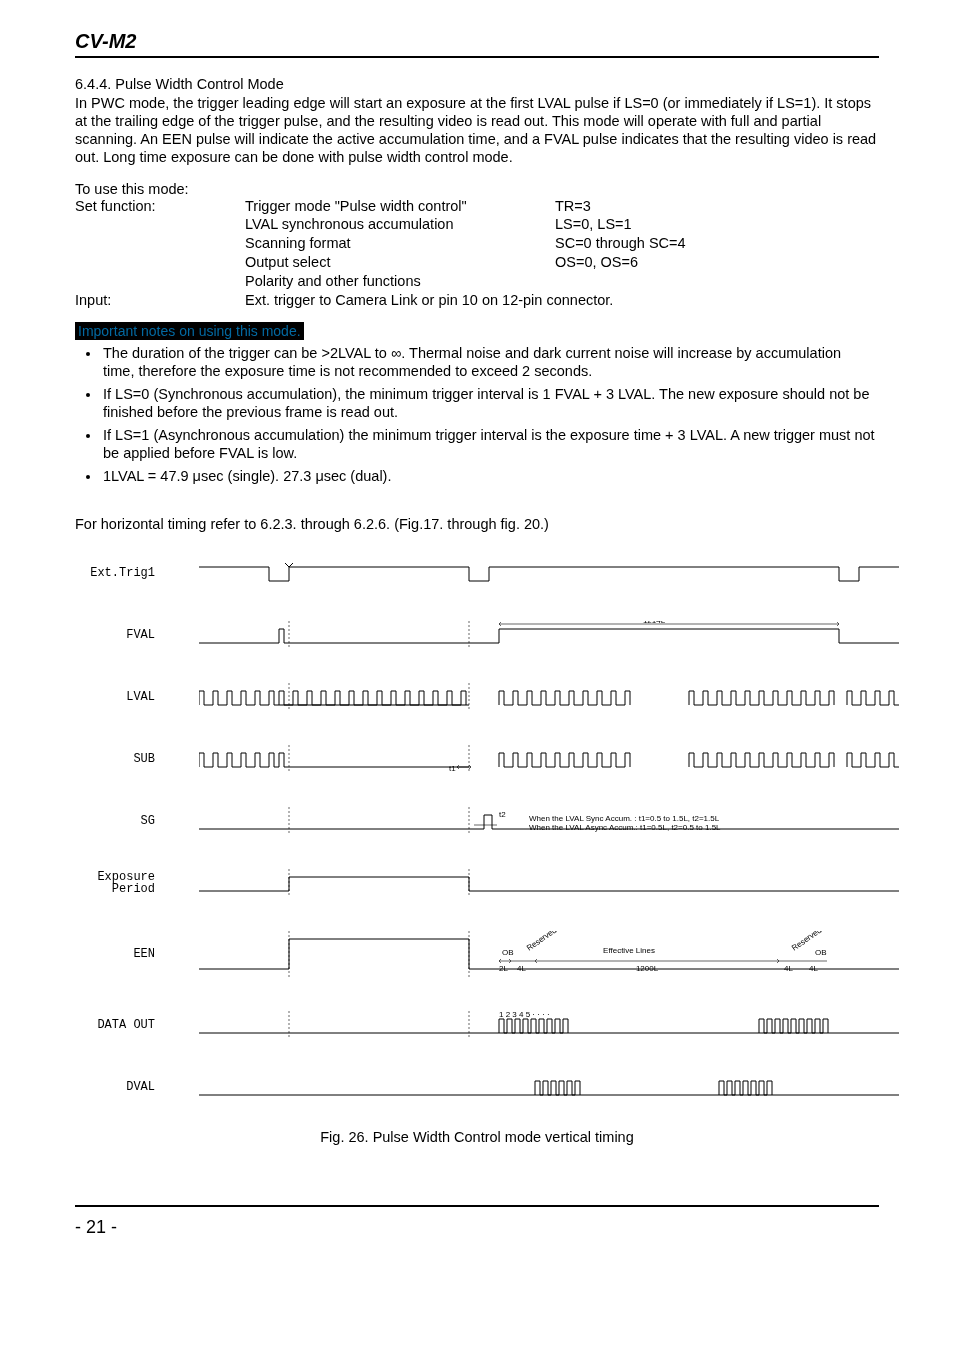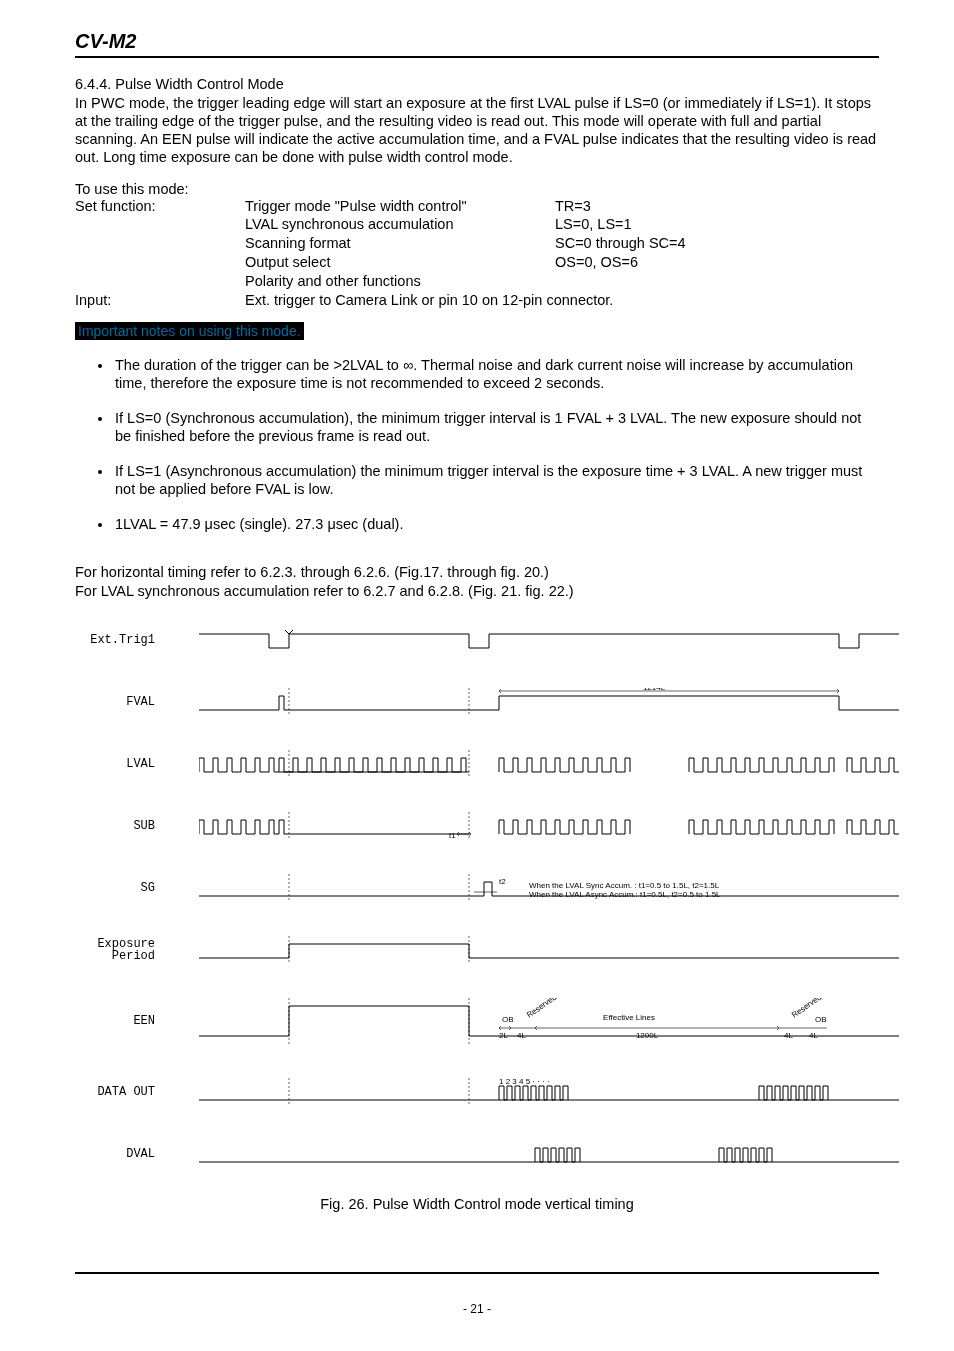--- a/index.html
+++ b/index.html
@@ -33,21 +33,21 @@
     margin-bottom: 12px;
   }
   .badge {
     display: inline-block;
     background: #000;
     color: #0369a1;
     padding: 1px 3px;
     font-size: 14px;
   }
   ul.notes { margin: 2px 0 14px 22px; padding: 0; }
-  ul.notes li { margin: 16px; padding-left: 2px; line-height: 1.28; }
+  ul.notes li { margin: 4px; padding-left: 2px; line-height: 1.28; }
   .after-notes { margin-top: 30px; line-height: 1.3; }
   .fig-wrap {
     margin-top: 25px;
     border: none;
   }
   .sig-area {
     display: grid;
     grid-template-columns: 90px 1fr;
     row-gap: 0;
     font-family: "Courier New", monospace;
@@ -60,23 +60,23 @@
   svg.wave { width: 700px; height: 28px; display:block; }
   .fig-caption {
     text-align: center;
     margin-top: 28px;
     font-family: "Trebuchet MS", Arial, sans-serif;
     font-size: 14.5px;
   }
   .footer {
     border-top: 2px solid #000;
     margin-top: 60px;
-    text-align: center;
-    padding-top: 28px;
-    font-size: 12px;
+    text-align: left;
+    padding-top: 10px;
+    font-size: 18px;
   }
   .tiny { font-family: Arial, sans-serif; font-size: 8px; fill:#000; }
 </style>
 </head>
 <body>
 
 <div class="header">CV-M2</div>
 
 <div class="sec-title">
   <span>6.4.4.</span> <span>Pulse Width Control Mode</span>
@@ -115,21 +115,20 @@
 
 <ul class="notes">
   <li>The duration of the trigger can be &gt;2LVAL to ∞. Thermal noise and dark current noise will increase by accumulation time, therefore the exposure time is not recommended to exceed 2 seconds.</li>
   <li>If LS=0 (Synchronous accumulation), the minimum trigger interval is 1 FVAL + 3 LVAL. The new exposure should not be finished before the previous frame is read out.</li>
   <li>If LS=1 (Asynchronous accumulation) the minimum trigger interval is the exposure time + 3 LVAL. A new trigger must not be applied before FVAL is low.</li>
   <li>1LVAL = 47.9 μsec (single). 27.3 μsec (dual).</li>
 </ul>
 
 <div class="after-notes">
   <div>For horizontal timing refer to 6.2.3. through 6.2.6. (Fig.17. through fig. 20.)</div>
-  <div>For LVAL synchronous accumulation refer to 6.2.7 and 6.2.8. (Fig. 21. fig. 22.)</div>
 </div>
 
 <div class="fig-wrap">
 <div class="sig-area">
 
   <div class="sig-label">Ext.Trig1</div>
   <div class="sig-row">
     <svg class="wave" viewBox="0 0 700 28">
       <polyline points="0,8 70,8 70,22 90,22 90,8 270,8" fill="none" stroke="#000" stroke-width="1"></polyline>
       <polyline points="270,8 270,22 290,22 290,8 640,8 640,22 660,22 660,8 700,8" fill="none" stroke="#000" stroke-width="1"></polyline>

